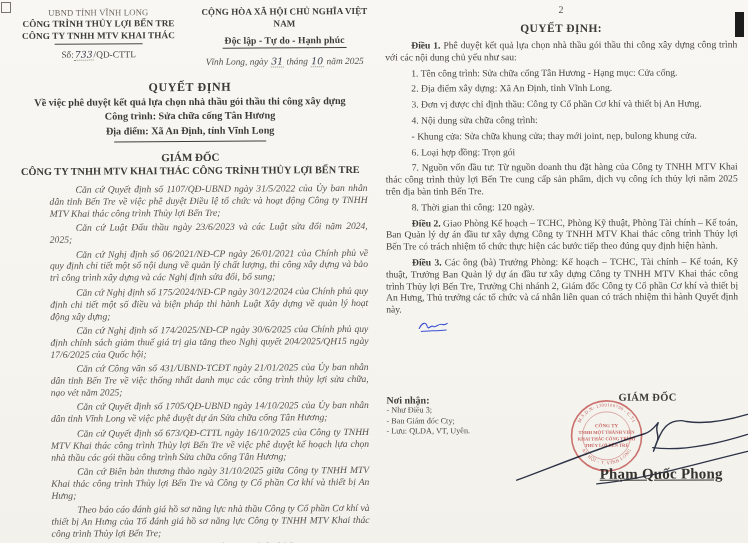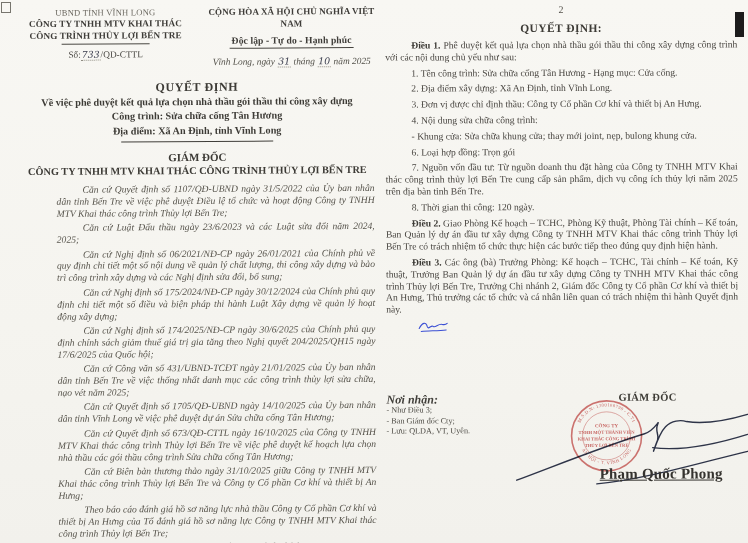--- a/index.html
+++ b/index.html
@@ -1,20 +1,20 @@
 <!DOCTYPE html>
 <html><head>
 <meta charset="utf-8">
 <style>
   html,body{margin:0;padding:0;background:#e9e8e4;}
   .scan{position:relative;width:748px;height:543px;overflow:hidden;
     background:linear-gradient(180deg,#f8f7f3 0%,#f5f4ef 60%,#f2f1ec 100%);
     font-family:"Liberation Serif","DejaVu Serif",serif;color:#474540;}
   .page{position:absolute;top:0;width:374px;height:543px;}
-  .page-left{left:11px;}
+  .page-left{left:4px;}
   .page-right{left:374px;}
   .page-inner{position:relative;width:100%;height:100%;}
   .page-left .page-inner{transform:rotate(-0.35deg);}
   .page-right .page-inner{transform:rotate(-0.2deg);}
 
   
   .artifact-bar{position:absolute;left:735px;top:12px;width:9px;height:25px;background:#1c1c1c;}
   .artifact-corner{position:absolute;left:1px;top:2px;width:8px;height:9px;border:1px solid #77756e;background:transparent;}
 
   
@@ -52,43 +52,43 @@
   .body{margin:4px 0 2px;font-size:9.6px;line-height:11.8px;color:#484540;
     text-align:justify;text-indent:26px;}
   .blbl{font-weight:bold;color:#3d3b36;}
   .amount{font-weight:bold;color:#3d3b36;}
   .words{font-style:italic;color:#56534b;}
   .scribble{vertical-align:-3px;margin-left:4px;}
 
   
   .sig-area{position:absolute;left:0;top:388px;width:374px;height:155px;}
   .noi-nhan{position:absolute;left:12px;top:6px;color:#4c4a44;}
-  .nn-h{font-size:12px;font-weight:bold;font-style:italic;line-height:11px;color:#413f3a;}
+  .nn-h{font-size:10px;font-weight:bold;line-height:11px;color:#413f3a;}
   .nn-i{font-size:8.2px;line-height:10.5px;}
   .sig-title{position:absolute;left:244px;top:4px;width:110px;font-size:10.5px;
     font-weight:bold;letter-spacing:.3px;color:#3d3b36;}
   .seal{position:absolute;left:194px;top:10px;mix-blend-mode:multiply;opacity:.88;}
   .sig-strokes{position:absolute;left:130px;top:6px;mix-blend-mode:multiply;}
   .sig-name{position:absolute;left:218px;top:78px;width:130px;text-align:right;
     font-size:15px;font-weight:bold;color:#35332f;letter-spacing:.2px;text-decoration:underline;}
 </style>
 </head>
 <body>
 
 <div class="scan">
   <div class="artifact-corner"></div>
   <div class="artifact-bar"></div>
 
   <div class="page page-left">
     <div class="page-inner">
       <div class="hdr">
         <div class="hdr-left">
           <div class="h-norm">UBND TỈNH VĨNH LONG</div>
+          <div class="h-bold">CÔNG TRÌNH THỦY LỢI BẾN TRE</div>
           <div class="h-bold">CÔNG TY TNHH MTV KHAI THÁC</div>
-          <div class="h-bold">CÔNG TRÌNH THỦY LỢI BẾN TRE</div>
           <div class="rule-small"></div>
           <div class="doc-no"><span>Số:</span><span class="hand">733</span><span>/QD-CTTL</span></div>
         </div>
         <div class="hdr-right">
           <div class="h-bold sm">CỘNG HÒA XÃ HỘI CHỦ NGHĨA VIỆT NAM</div>
           <div><span class="h-bold motto">Độc lập - Tự do - Hạnh phúc</span></div>
           <div class="date-line"><span>Vĩnh Long, ngày</span> <span class="hand">31</span> <span>tháng</span> <span class="hand">10</span> <span>năm 2025</span></div>
         </div>
       </div>
 

